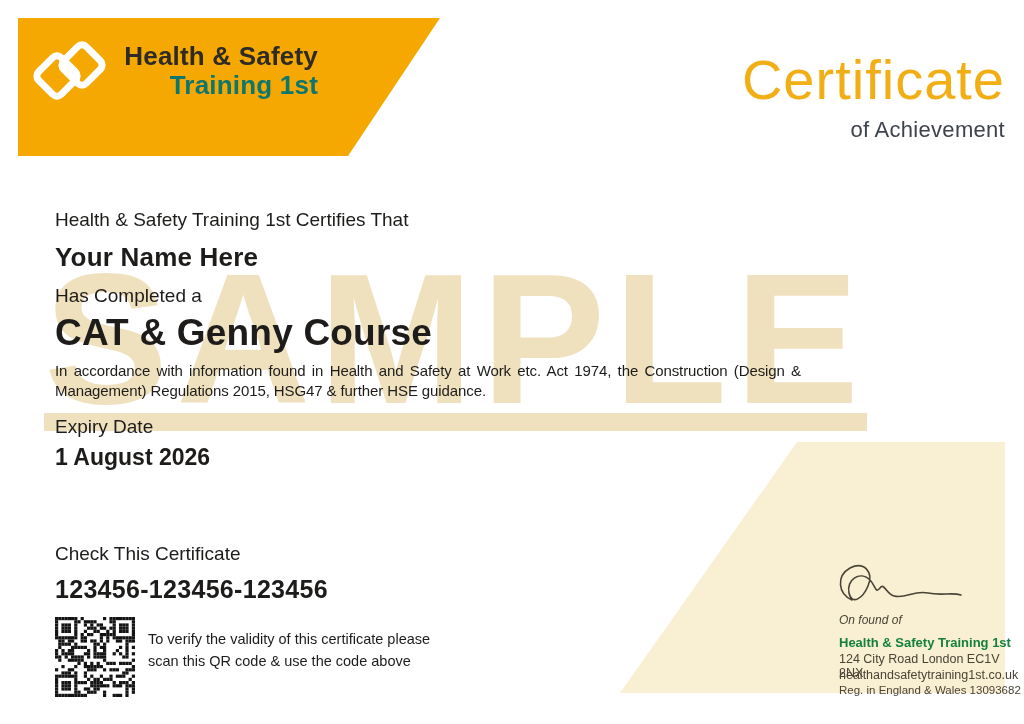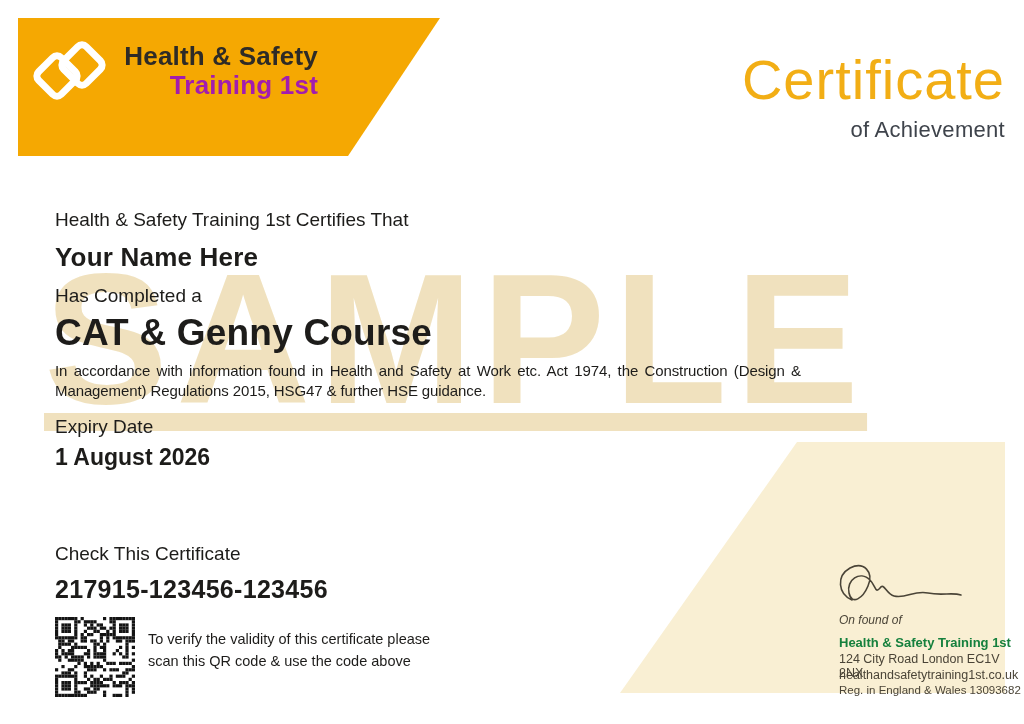--- a/index.html
+++ b/index.html
@@ -50,21 +50,21 @@
     z-index:2;
   }
   .banner-logo{ left:32px; top:36px; }
   .banner-text{
     left:110px; top:42px; width:208px;
     text-align:right; line-height:29px;
     font-weight:700; font-size:26px; letter-spacing:.2px;
     z-index:3;
   }
   .banner-text .line1{ color:#2E2B27; }
-  .banner-text .line2{ color:#a21caf; }
+  .banner-text .line2{ color:#0f766e; }
 
   
   .title-block{
     right:19px; top:52px; text-align:right; z-index:2;
   }
   .title-main{
     color:var(--title-gold);
     font-size:56px; font-weight:500; line-height:1;
     letter-spacing:1px;
   }
@@ -129,21 +129,21 @@
 </div>
 
 <div class="abs content certifies">Health &amp; Safety Training 1st Certifies That</div>
 <div class="abs content recipient">Your Name Here</div>
 <div class="abs content completed">Has Completed a</div>
 <div class="abs content course">CAT &amp; Genny Course</div>
 <div class="abs content regulations">In accordance with information found in Health and Safety at Work etc. Act 1974, the Construction (Design &amp; Management) Regulations 2015, HSG47  &amp; further HSE guidance.</div>
 <div class="abs content expiry-label">Expiry Date</div>
 <div class="abs content expiry-date">1 August 2026</div>
 <div class="abs content check-label">Check This Certificate</div>
-<div class="abs content cert-code">217915-123456-123456</div>
+<div class="abs content cert-code">123456-123456-123456</div>
 
 <div class="abs qr">
     <svg width="80" height="80" viewBox="0 0 100 100" fill="#141414">
       <rect x="0" y="0" width="4" height="4"></rect>
       <rect x="4" y="0" width="4" height="4"></rect>
       <rect x="8" y="0" width="4" height="4"></rect>
       <rect x="12" y="0" width="4" height="4"></rect>
       <rect x="16" y="0" width="4" height="4"></rect>
       <rect x="20" y="0" width="4" height="4"></rect>
       <rect x="24" y="0" width="4" height="4"></rect>

